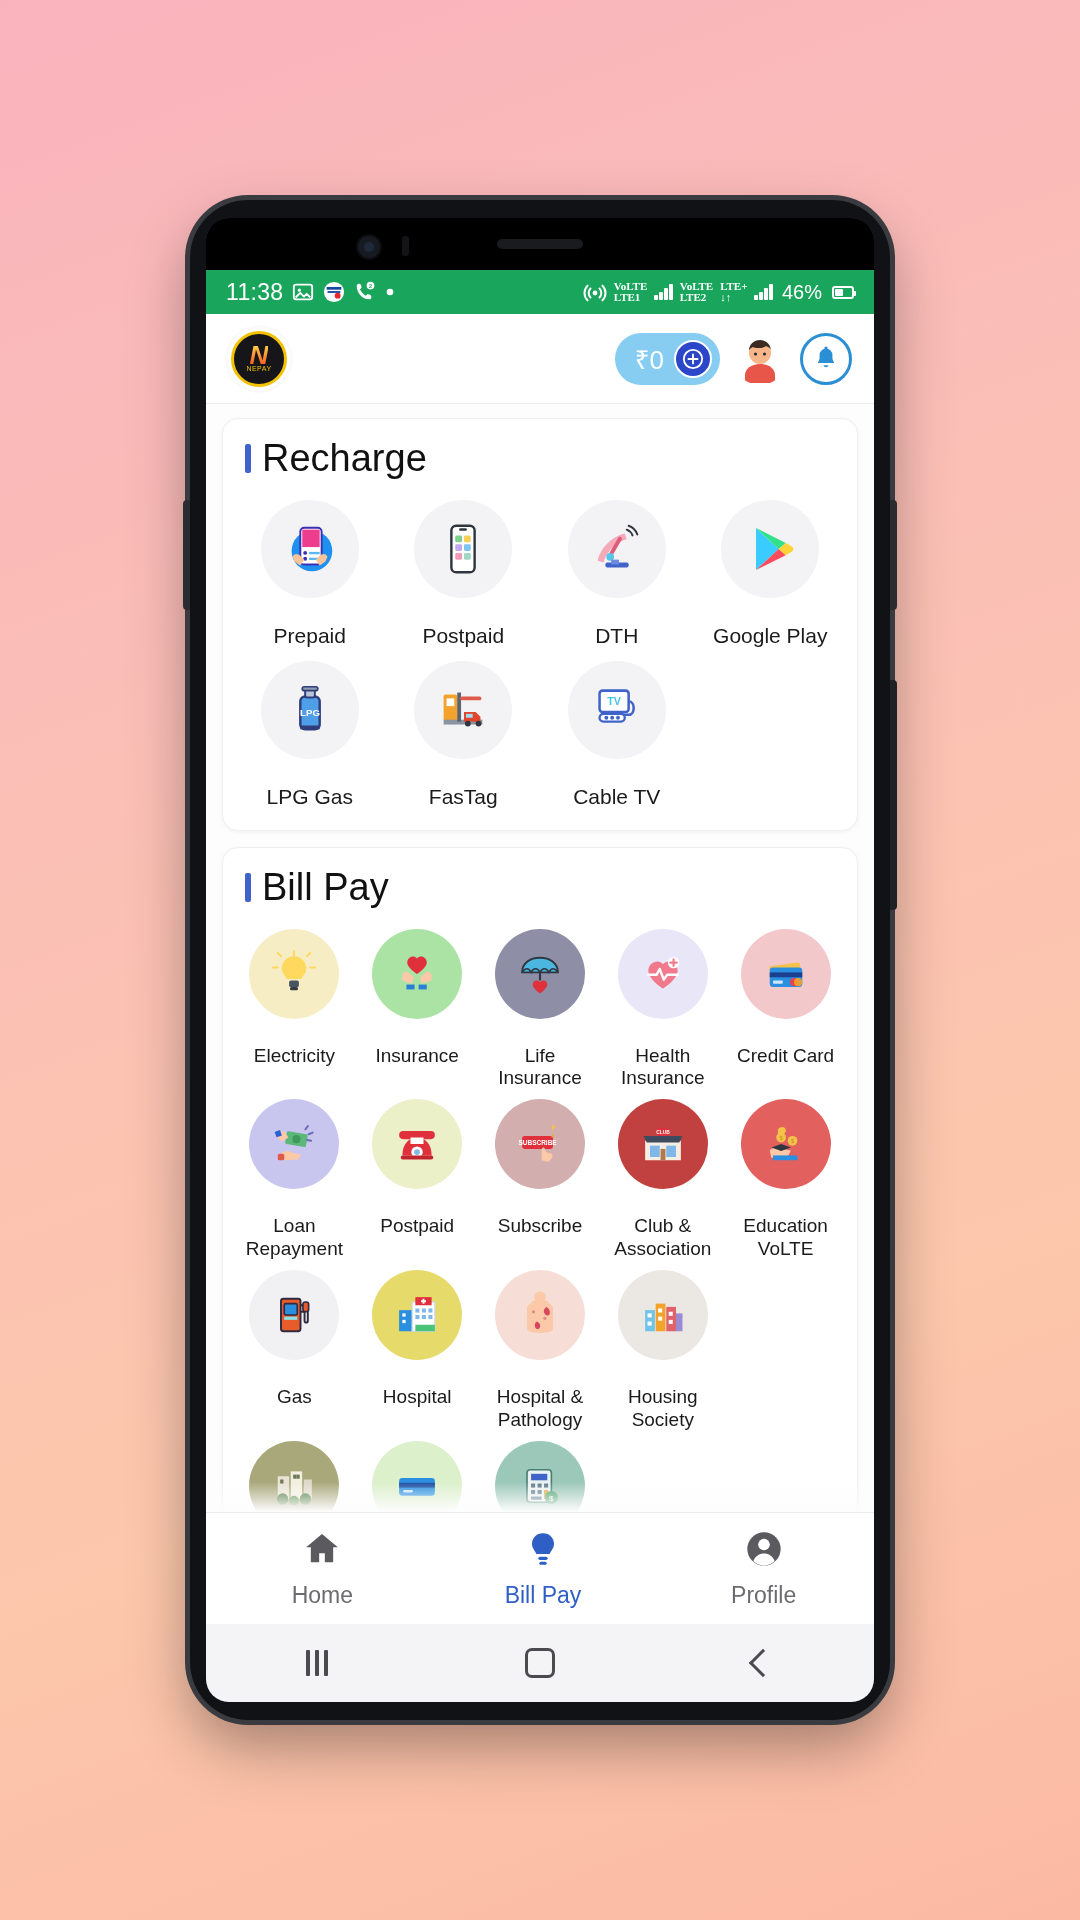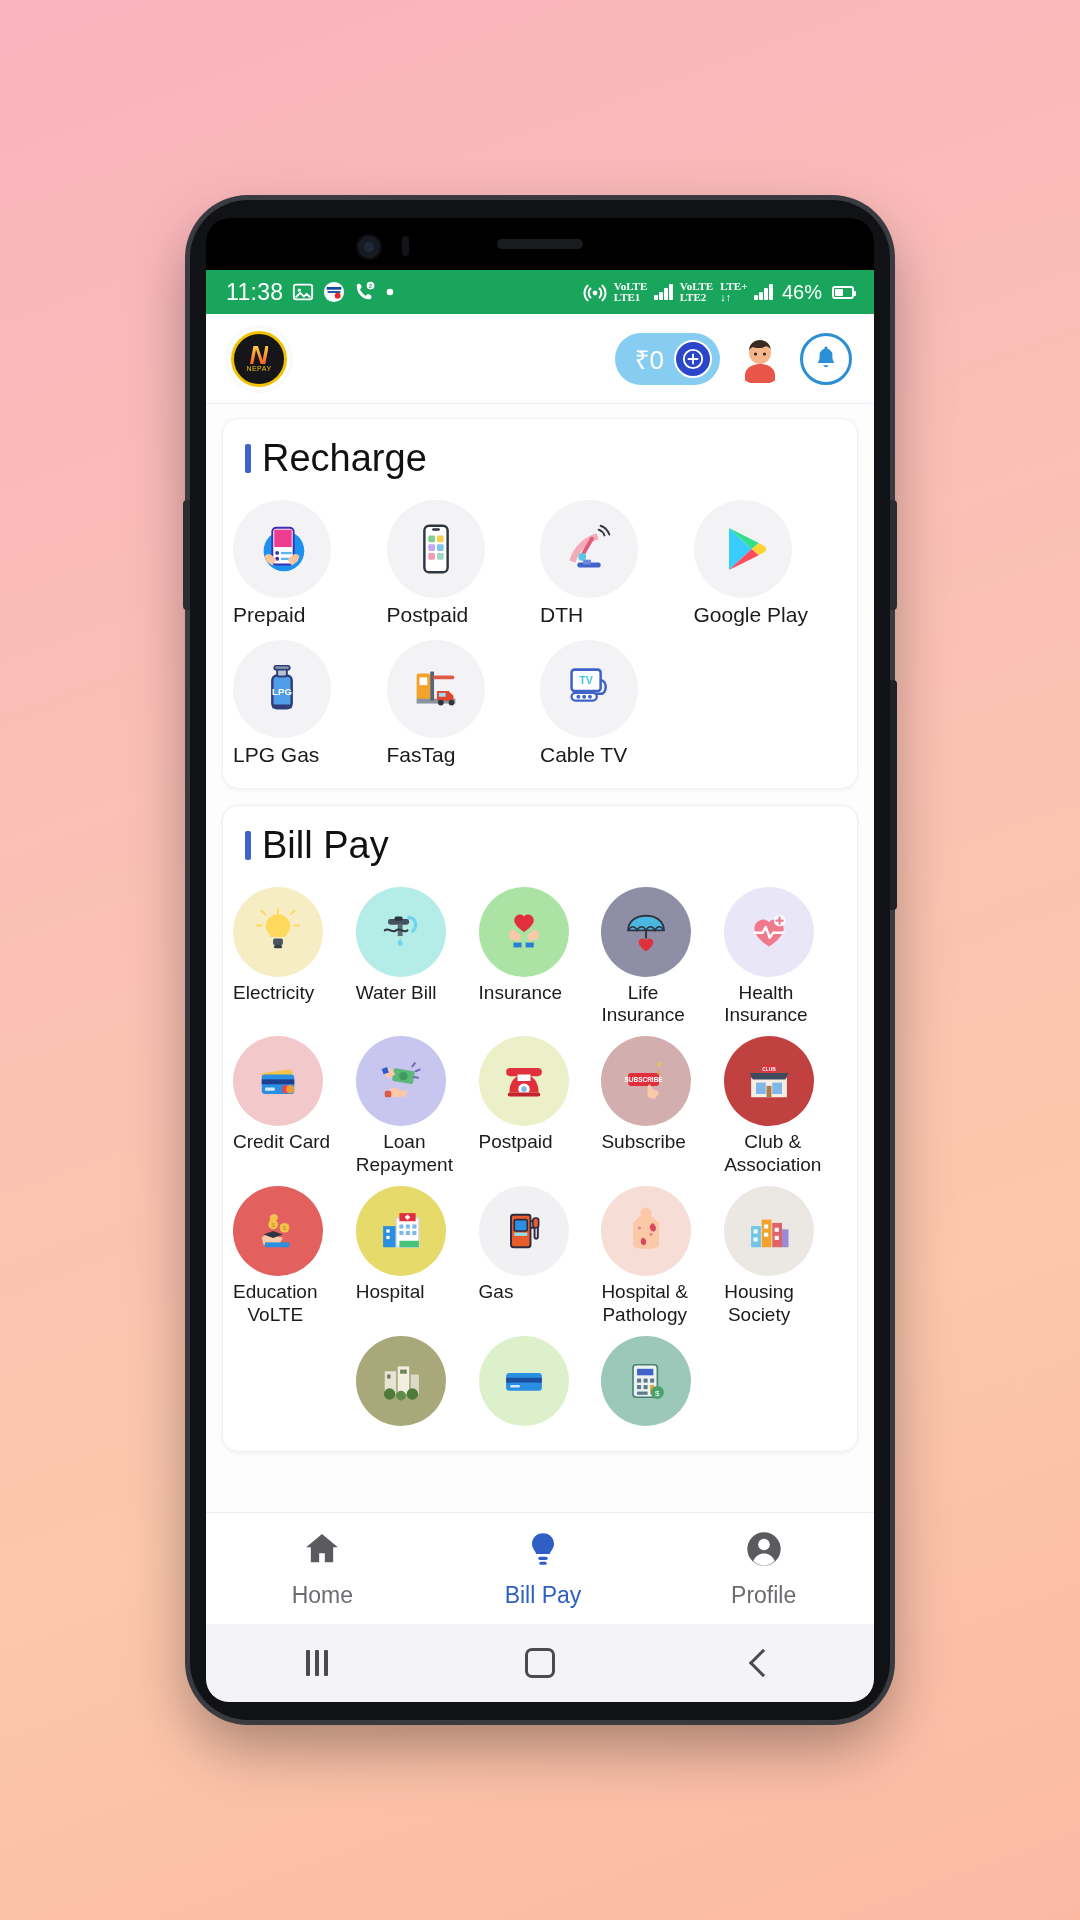--- a/index.html
+++ b/index.html
@@ -108,21 +108,21 @@
   .card{
     background:#fff;border:1px solid #f0f0f3;border-radius:16px;
     box-shadow:0 1px 4px rgba(0,0,0,.05); padding:18px 10px 20px; margin-bottom:16px;
   }
   .sec-title{display:flex;align-items:center;gap:11px;padding:0 12px 6px;}
   .sec-bar{width:6px;height:29px;background:#3f63c9;border-radius:2px;}
   .sec-txt{font-size:38px;color:#111;}
 
   .grid4{display:grid;grid-template-columns:repeat(4,1fr);row-gap:12px;margin-top:14px;}
   .grid5{display:grid;grid-template-columns:repeat(5,1fr);row-gap:10px;margin-top:14px;}
-  .tile{display:flex;flex-direction:column;align-items:flex-start;gap:5px;}
+  .tile{display:flex;flex-direction:column;align-items:center;gap:26px;}
   .tile-lbl{font-size:21px;color:#1b1b1b;text-align:center;line-height:1.18;}
   .grid5 .tile-lbl{font-size:19px;}
   .bub{border-radius:50%;display:flex;align-items:center;justify-content:center;}
   .grid4 .bub{width:98px;height:98px;background:#f3f3f5;}
   .grid5 .bub{width:90px;height:90px;}
   .bub svg{display:block;}
 
   .fade{position:absolute;left:0;right:0;bottom:0;height:30px;
         background:linear-gradient(180deg,rgba(253,253,253,0),#fdfdfd);}
 
@@ -394,33 +394,20 @@
               <svg width="52" height="52" viewBox="0 0 64 64">
                   <path d="M32 10c-9 0-15 7-15 15 0 6 4 9 6 13h18c2-4 6-7 6-13 0-8-6-15-15-15z" fill="#ffd85e"></path>
                   <rect x="26" y="40" width="12" height="8" rx="2" fill="#4a5460"></rect>
                   <rect x="27" y="48" width="10" height="4" rx="2" fill="#333b45"></rect>
                   <path d="M32 4v5M12 24H6M58 24h-6M16 10l-4-4M48 10l4-4" stroke="#ffd85e" stroke-width="2.6" stroke-linecap="round"></path>
                 </svg>
             </div>
             <span class="tile-lbl">Electricity</span>
           </div>
 
-          <div class="tile">
-            <div class="bub" style="background:#b4ece7">
-              <svg width="52" height="52" viewBox="0 0 64 64">
-                  <path d="M40 14c8 0 10 5 10 9 0 6-5 9-5 9" fill="none" stroke="#6fd4ef" stroke-width="4"></path>
-                  <rect x="16" y="16" width="26" height="7" rx="3" fill="#455160"></rect>
-                  <rect x="28" y="23" width="6" height="14" fill="#5c6878"></rect>
-                  <rect x="24" y="13" width="10" height="5" rx="2" fill="#2f3640"></rect>
-                  <path d="M31 38c0 4 3 5 3 8a3 3 0 01-6 0c0-3 3-4 3-8z" fill="#6fd4ef"></path>
-                  <path d="M12 30c5-4 9 4 14 0s9 4 14 0" fill="none" stroke="#2f3640" stroke-width="2.4" stroke-linecap="round"></path>
-                </svg>
-            </div>
-            <span class="tile-lbl">Water Bill</span>
-          </div>
 
           <div class="tile">
             <div class="bub" style="background:#abe3a5">
               <svg width="52" height="52" viewBox="0 0 64 64">
                   <path d="M32 13c-4-5-12-2-12 5 0 6 12 14 12 14s12-8 12-14c0-7-8-10-12-5z" fill="#e0303c"></path>
                   <path d="M14 34c0-4 4-6 7-4l7 6-2 8-12-4z" fill="#fbc9a8"></path>
                   <path d="M50 34c0-4-4-6-7-4l-7 6 2 8 12-4z" fill="#fbc9a8"></path>
                   <rect x="19" y="45" width="10" height="6" fill="#2a7fd4"></rect>
                   <rect x="34" y="45" width="10" height="6" fill="#2a7fd4"></rect>
                 </svg>
@@ -535,20 +522,33 @@
                   <text x="26" y="27" font-size="7" text-anchor="middle" fill="#c98a1c" font-family="sans-serif">$</text>
                   <circle cx="40" cy="28" r="6" fill="#f3c24a"></circle>
                   <text x="40" y="31" font-size="7" text-anchor="middle" fill="#c98a1c" font-family="sans-serif">$</text>
                   <path d="M22 14c4-5 10-3 10 2l-4 6-6-2z" fill="#f3c24a"></path>
                   <path d="M16 46h30v6H16z" fill="#2a8fe0"></path>
                   <path d="M26 38l14 5 14-5-14-5z" fill="#2f3640" transform="translate(-8 4) scale(.85)"></path>
                 </svg>
             </div>
             <span class="tile-lbl" style="white-space:pre-line">Education
 VoLTE</span>
+          </div>
+
+          <div class="tile">
+            <div class="bub" style="background:#f1f1f3">
+              <svg width="52" height="52" viewBox="0 0 64 64">
+                  <rect x="16" y="12" width="24" height="40" rx="3" fill="#e85c2c" stroke="#2f2a3f" stroke-width="2.4"></rect>
+                  <rect x="20" y="18" width="16" height="14" rx="2" fill="#2a8fe0" stroke="#2f2a3f" stroke-width="2"></rect>
+                  <rect x="20" y="34" width="16" height="4" fill="#8fe3e8"></rect>
+                  <path d="M40 20h6c2 0 3 1 3 3v16c0 3-4 3-4 0V28h-5" fill="none" stroke="#2f2a3f" stroke-width="2.4"></path>
+                  <rect x="43" y="16" width="7" height="12" rx="3" fill="#e85c2c" stroke="#2f2a3f" stroke-width="2"></rect>
+                </svg>
+            </div>
+            <span class="tile-lbl">Gas</span>
           </div>
 
           <div class="tile">
             <div class="bub" style="background:#e6da6a">
               <svg width="52" height="52" viewBox="0 0 64 64">
                   <rect x="10" y="26" width="16" height="26" fill="#2a8fe0"></rect>
                   <rect x="26" y="16" width="28" height="36" fill="#fff" stroke="#cfd8e0" stroke-width="1.5"></rect>
                   <rect x="30" y="10" width="20" height="10" fill="#e0303c"></rect>
                   <path d="M40 12v6M37 15h6" stroke="#fff" stroke-width="2.4"></path>
                   <rect x="30" y="24" width="5" height="5" fill="#7fb8e8"></rect>
@@ -559,33 +559,20 @@
                   <rect x="46" y="32" width="5" height="5" fill="#7fb8e8"></rect>
                   <rect x="14" y="30" width="4" height="4" fill="#fff"></rect>
                   <rect x="14" y="38" width="4" height="4" fill="#fff"></rect>
                   <rect x="30" y="44" width="24" height="8" fill="#49c27a"></rect>
                 </svg>
             </div>
             <span class="tile-lbl">Hospital</span>
           </div>
 
           <div class="tile">
-            <div class="bub" style="background:#f1f1f3">
-              <svg width="52" height="52" viewBox="0 0 64 64">
-                  <rect x="16" y="12" width="24" height="40" rx="3" fill="#e85c2c" stroke="#2f2a3f" stroke-width="2.4"></rect>
-                  <rect x="20" y="18" width="16" height="14" rx="2" fill="#2a8fe0" stroke="#2f2a3f" stroke-width="2"></rect>
-                  <rect x="20" y="34" width="16" height="4" fill="#8fe3e8"></rect>
-                  <path d="M40 20h6c2 0 3 1 3 3v16c0 3-4 3-4 0V28h-5" fill="none" stroke="#2f2a3f" stroke-width="2.4"></path>
-                  <rect x="43" y="16" width="7" height="12" rx="3" fill="#e85c2c" stroke="#2f2a3f" stroke-width="2"></rect>
-                </svg>
-            </div>
-            <span class="tile-lbl">Gas</span>
-          </div>
-
-          <div class="tile">
             <div class="bub" style="background:#f6ddd6">
               <svg width="52" height="52" viewBox="0 0 64 64">
                   <path d="M24 14h16l8 8v26c0 4-4 6-16 6s-16-2-16-6V22z" fill="#fbc9a8"></path>
                   <circle cx="32" cy="10" r="7" fill="#fbc9a8"></circle>
                   <path d="M40 22c3 2 5 5 4 8-1 4-6 3-7-1-1-3 1-6 3-7z" fill="#d8485c"></path>
                   <path d="M28 40c3 1 5 4 4 7-1 3-5 3-6 0-1-3 0-6 2-7z" fill="#d8485c"></path>
                   <circle cx="24" cy="28" r="2" fill="#e08a8a"></circle>
                   <circle cx="38" cy="36" r="2" fill="#e08a8a"></circle>
                 </svg>
             </div>

